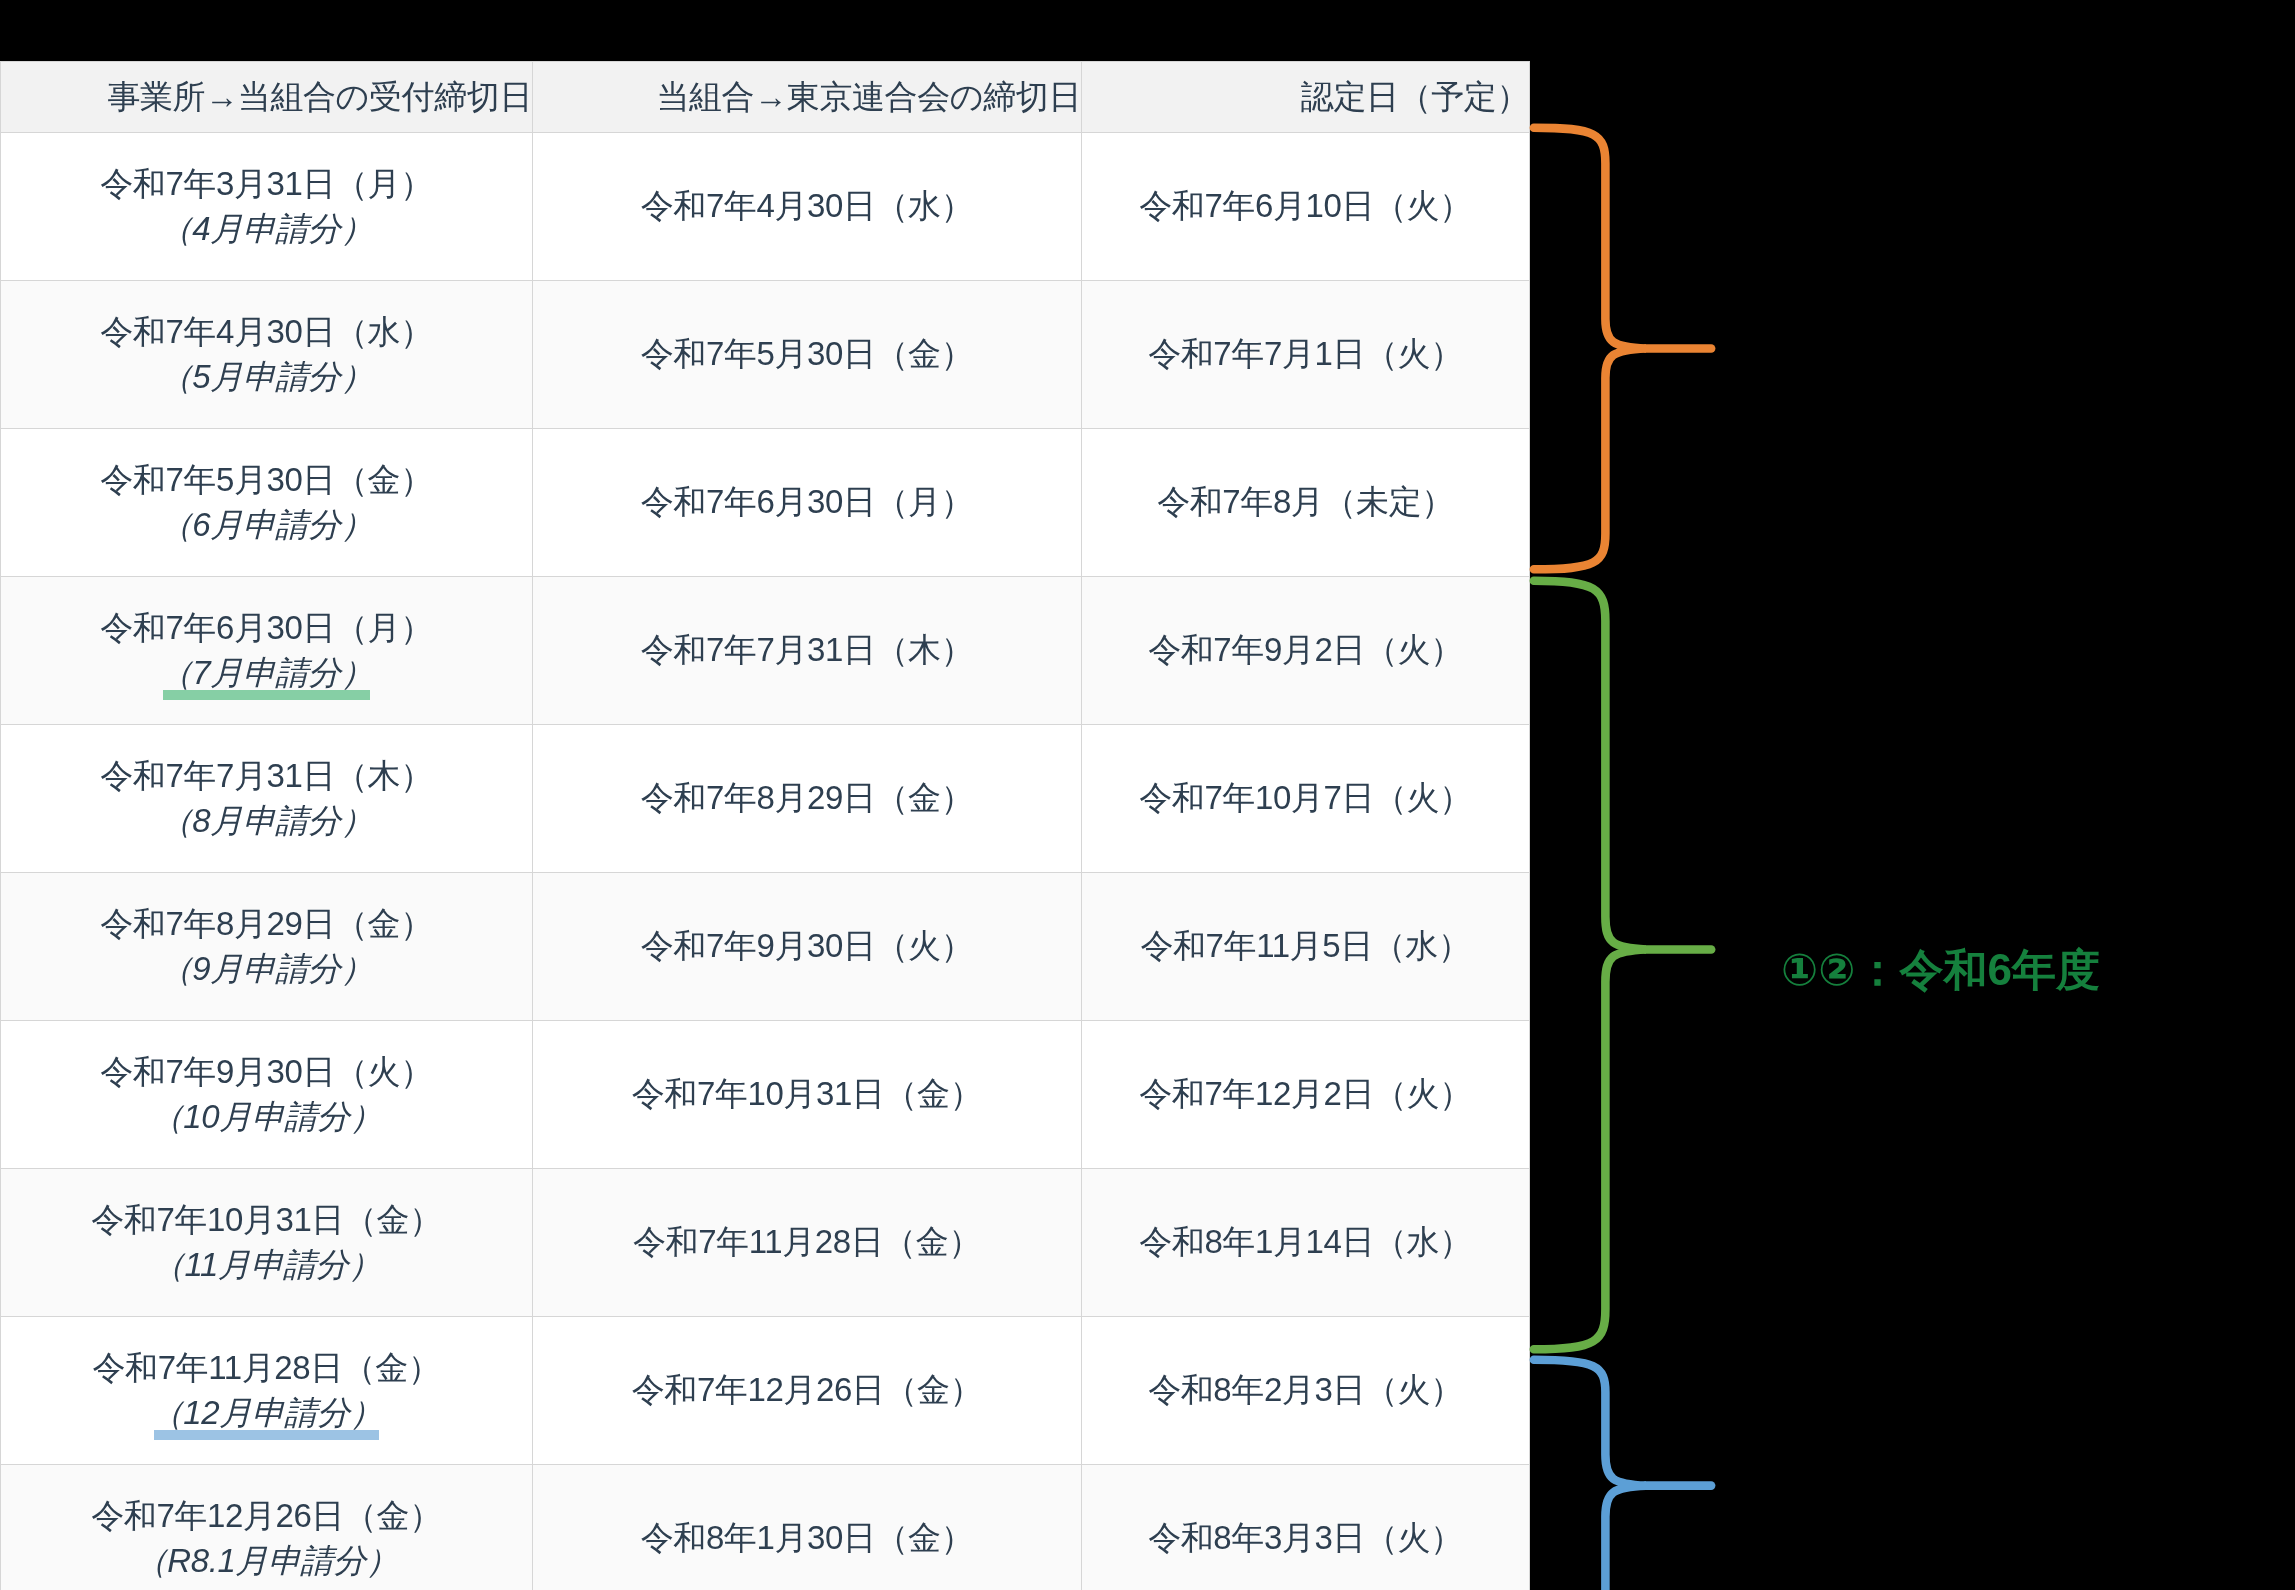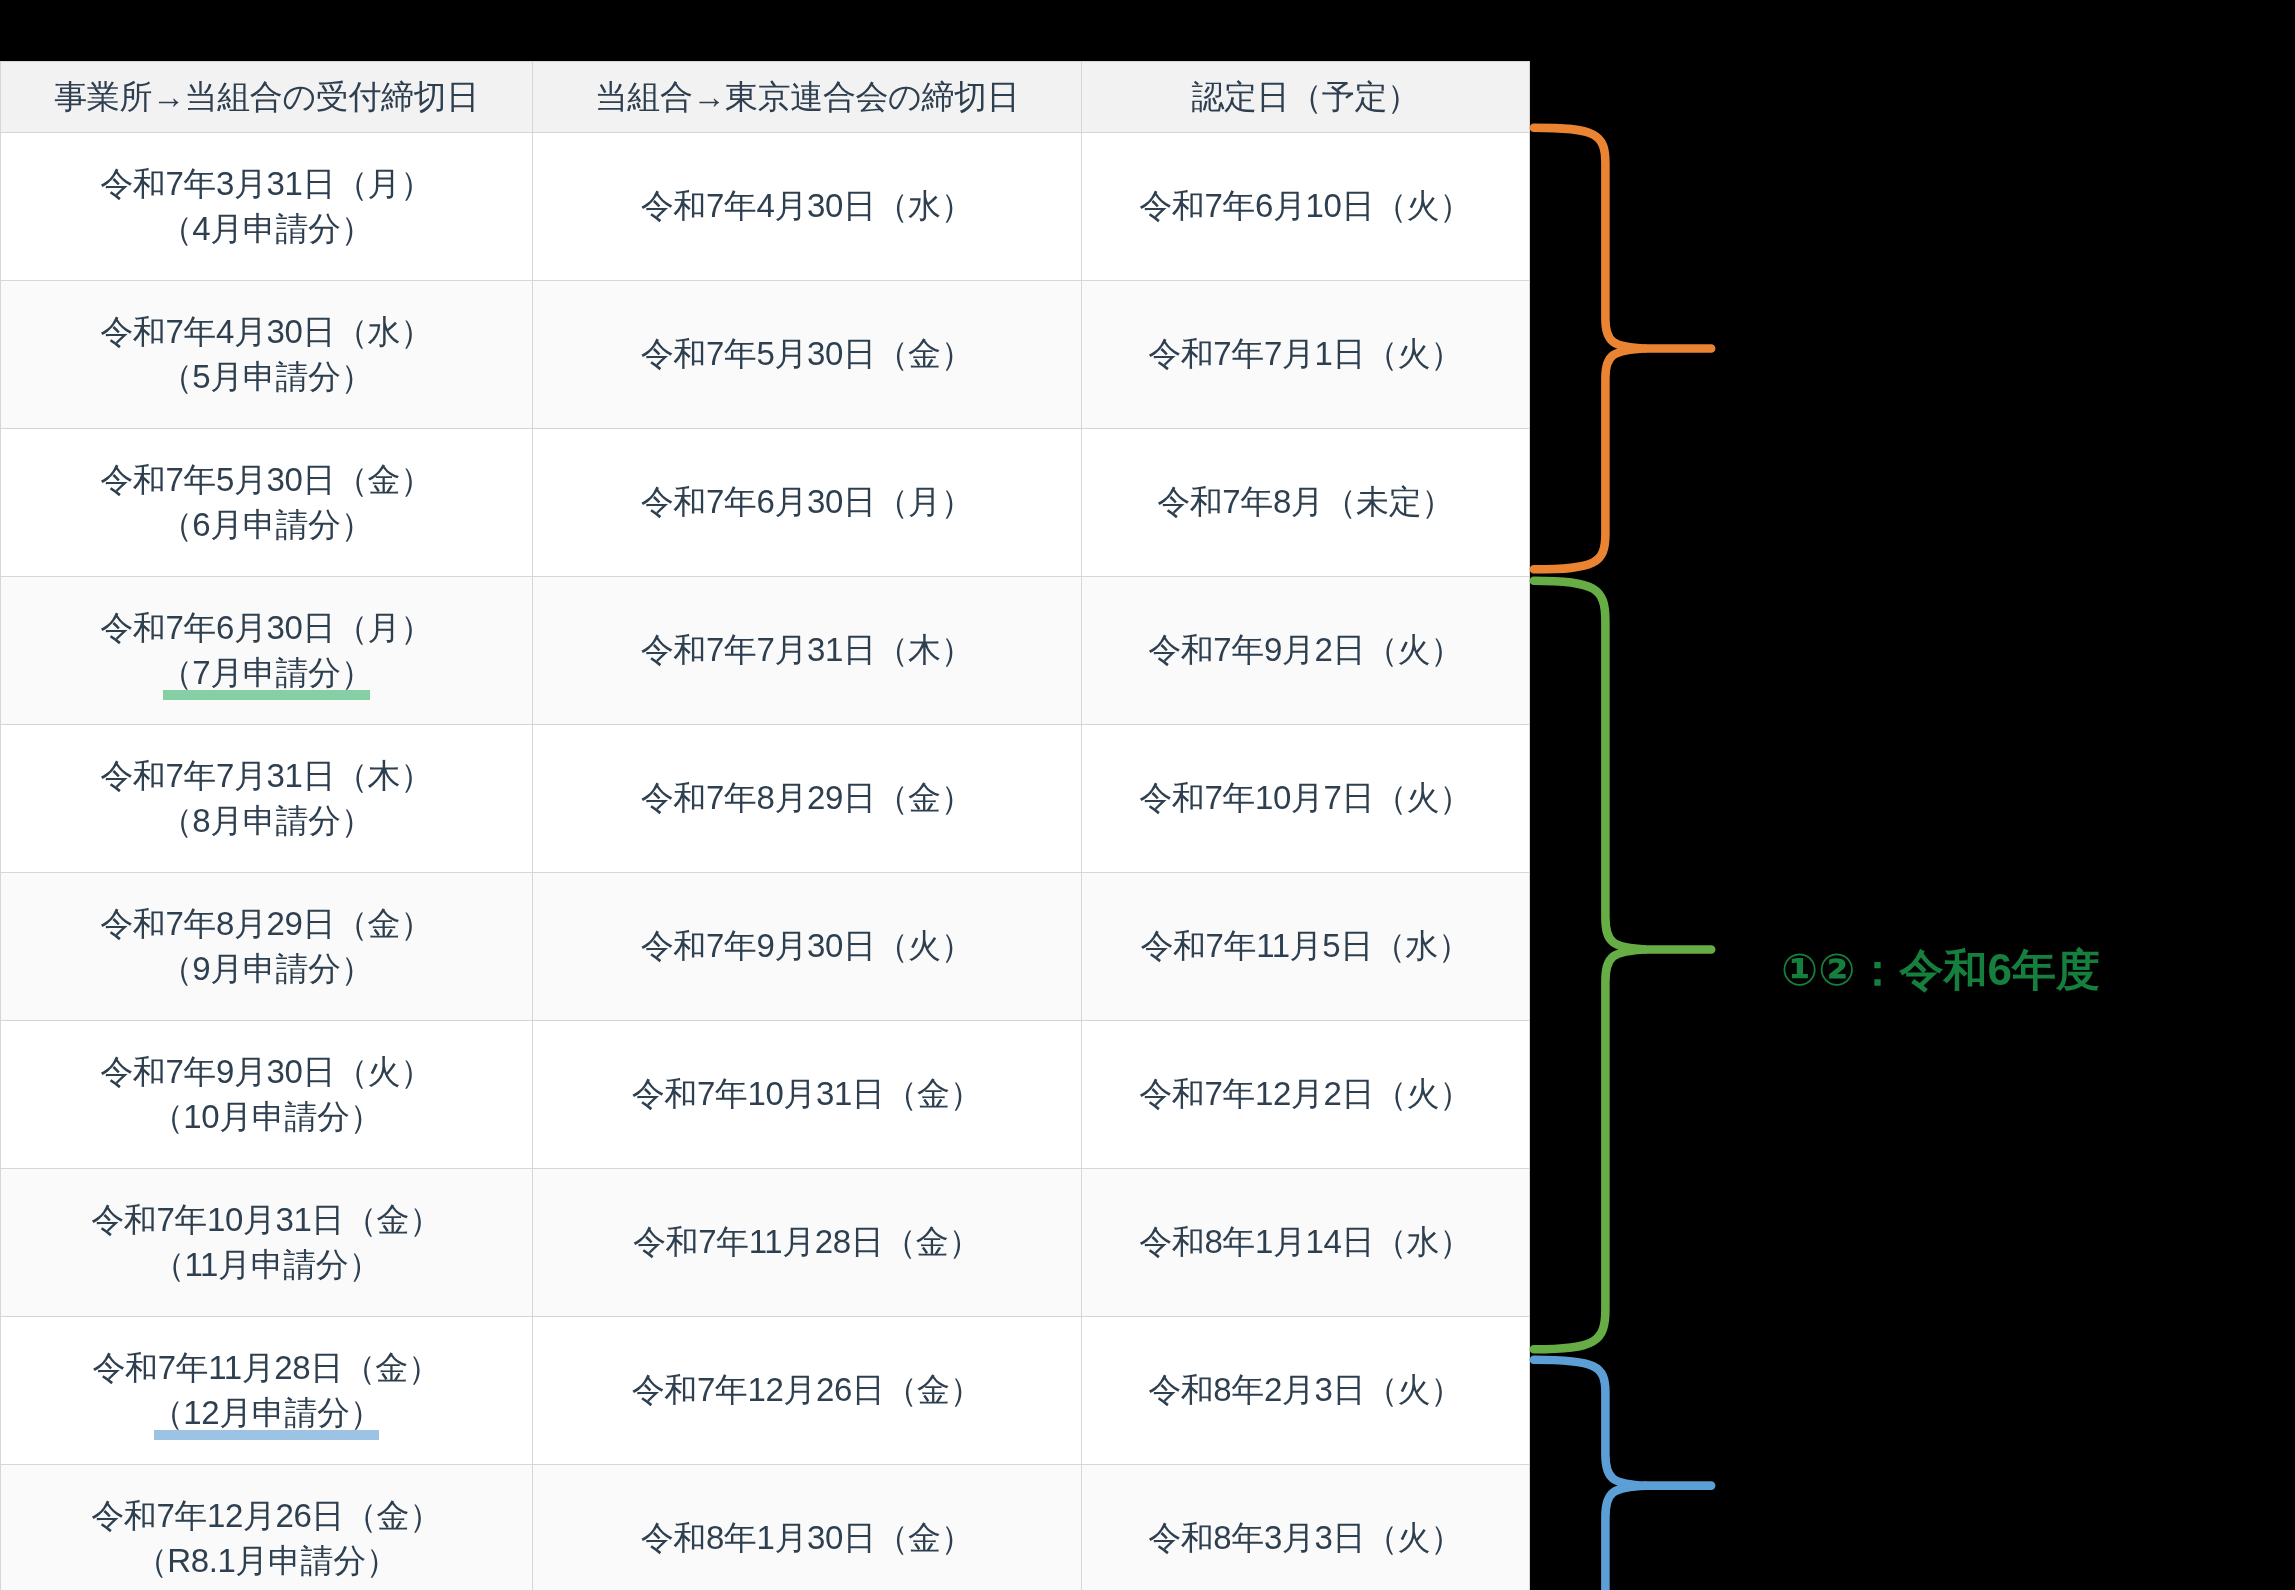--- a/index.html
+++ b/index.html
@@ -37,39 +37,40 @@
     vertical-align: middle;
     font-weight: normal;
     padding: 0;
   }
   #schedule-table thead th {
     background: #f2f2f2;
     height: 70px;
     font-size: 33px;
     line-height: 1.1;
     letter-spacing: -0.4px;
+    text-align: right;
   }
   #schedule-table tbody td {
     height: 147px;
     font-size: 33px;
     line-height: 1.35;
     letter-spacing: -0.4px;
   }
   #schedule-table tbody tr.odd td { background: #ffffff; }
   #schedule-table tbody tr.even td { background: #fafafa; }
 
   .cell-stack {
     display: flex;
     flex-direction: column;
     align-items: center;
     justify-content: center;
     gap: 0;
   }
   .cell-line { display: block; white-space: nowrap; }
-  .cell-line.sub { position: relative; display: inline-block; }
+  .cell-line.sub { position: relative; display: inline-block; font-style: italic; }
   .cell-line.sub.hl-green::after,
   .cell-line.sub.hl-blue::after {
     content: "";
     position: absolute;
     left: 3.1px;
     right: 3.1px;
     bottom: -4.7px;
     height: 10px;
   }
   .cell-line.sub.hl-green::after { background: #86cfa5; }

